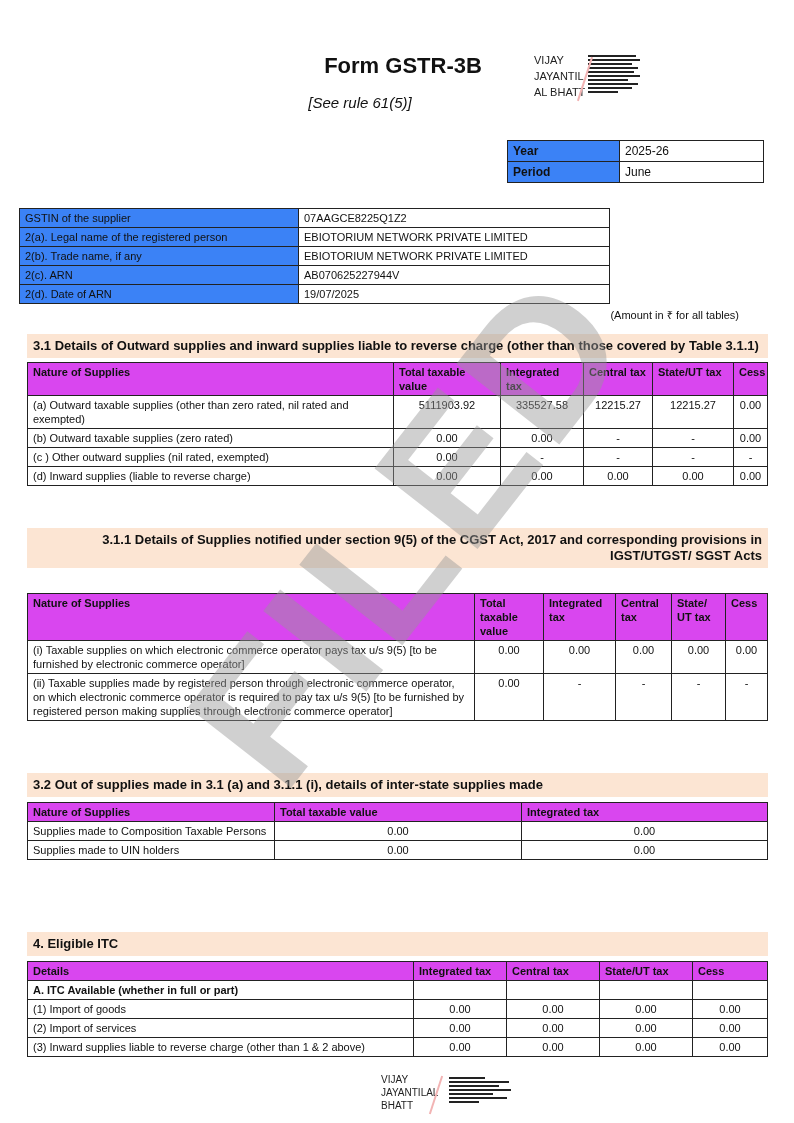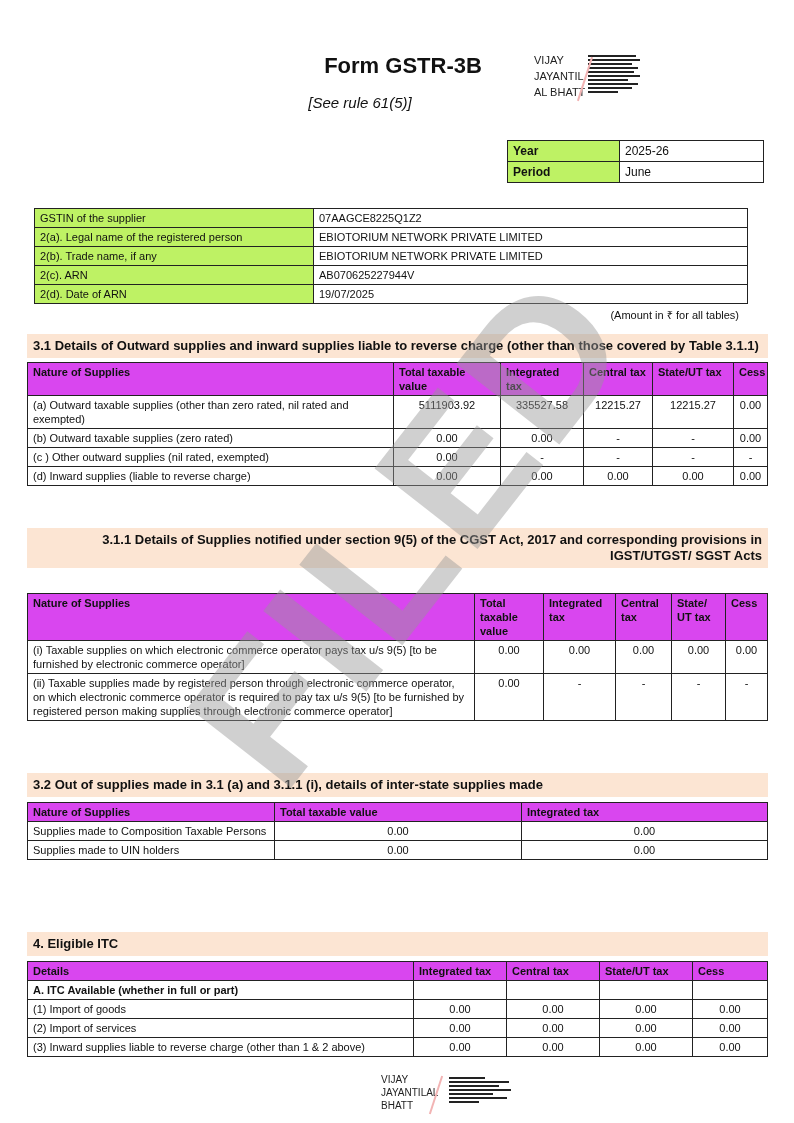--- a/index.html
+++ b/index.html
@@ -8,21 +8,21 @@
   .abs { position: absolute; }
   .title { left: 0; width: 806px; top: 53px; text-align: center; font-size: 22px; font-weight: bold; }
   .subtitle { left: 0; width: 720px; top: 94px; text-align: center; font-size: 15px; font-style: italic; }
   .sig { font-size: 11px; line-height: 16px; color: #222; }
   .sig-lines { display: inline-block; vertical-align: top; }
   .sig-lines div { height: 2px; background: #222; margin-bottom: 2px; }
   .sig-check { position: absolute; width: 2px; background: #f2b4b4; transform: rotate(18deg); }
   table { border-collapse: collapse; table-layout: fixed; }
   td, th { border: 1px solid #222; padding: 2px 5px; vertical-align: top; font-size: 11px;
            line-height: 14px; text-align: left; font-weight: normal; }
-  .peach { background: #bef264; margin-left: 24px; }
+  .peach { background: #3b82f6; margin-left: 24px; }
   .hdr th { font-weight: bold; background: #d946ef; }
   .num { text-align: center; }
   .dash { text-align: center; }
   .section { left: 27px; width: 741px; background: #fce5d3; font-weight: bold; font-size: 13px;
              padding: 4px 6px; box-sizing: border-box; line-height: 16px; }
   .ym td { font-size: 12px; padding: 3px 5px; }
   .ym td.lbl { font-weight: bold; }
   .info td { padding: 2px 5px; }
   .note { right: 55px; top: 307px; font-size: 11px; }
   .watermark { left: 120px; top: 420px; font-size: 190px; font-weight: bold; color: rgba(150,150,150,0.45);
@@ -59,21 +59,21 @@
     <td class="peach lbl">Year</td>
     <td>2025-26</td>
   </tr>
   <tr>
     <td class="peach lbl">Period</td>
     <td>June</td>
   </tr>
 </tbody>
   </table>
 
-<table class="abs info" style="left:34px; top:208px; width:714px;">
+<table class="abs info" style="left:19px; top:208px; width:591px;">
   <colgroup>
       <col style="width:279px">
       <col>
     </colgroup>
   <tbody id="info-body">
       <tr>
         <td class="peach">GSTIN of the supplier</td>
         <td>07AAGCE8225Q1Z2</td>
       </tr>
       <tr>

